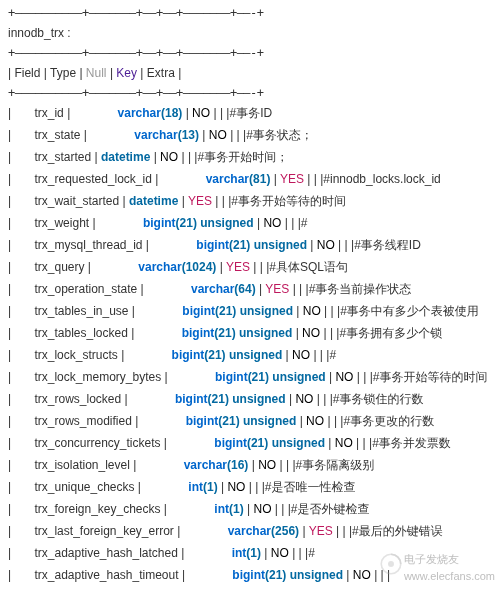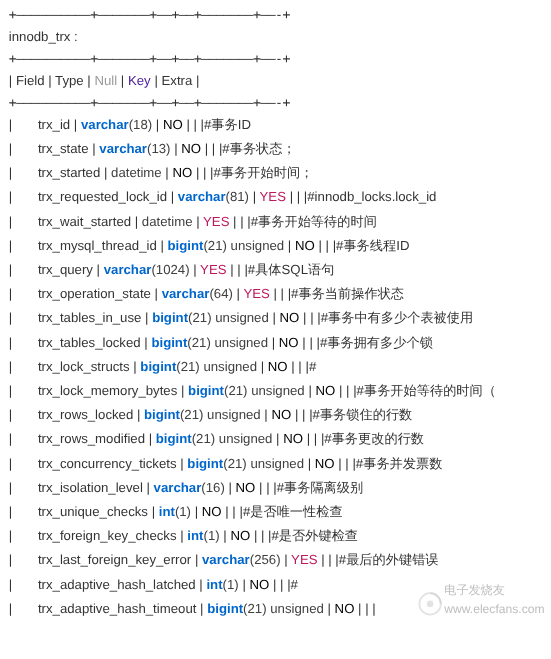--- a/index.html
+++ b/index.html
@@ -31,34 +31,34 @@
     .header-row .field-label { color: #333; }
     .header-row .null-label { color: #999; }
     .header-row .key-label { color: #4c1d95; }
     .row {
       padding: 2px 0;
       white-space: nowrap;
       overflow: hidden;
     }
     .sep { color: #333; }
     .field-name { color: #333; margin-left: 20px; }
-    .type-kw { color: #0066cc; font-weight: bold; }
-    .type-args { color: #404040; }
+    .type-kw { color: #0066cc; font-weight: bold; margin-left: 44px; }
+    .type-args { color: #0369a1; font-weight: bold; }
     .null-val { color: #000000; font-weight: normal; }
     .null-val-plain { color: #be185d; }
     .comment { color: #333; text-align: right; }
     .watermark {
       position: absolute;
       right: 6px;
       bottom: 6px;
       opacity: 0.55;
       font-size: 11px;
       color: #888;
       display: flex;
-      align-items: flex-end;
+      align-items: flex-start;
       gap: 0;
       pointer-events: none;
     }
     .watermark svg { opacity: 0.6; }
   </style>
 </head>
 <body>
 
 <div class="divider">+——————————+———————+——+—–+———————+——-+</div>
 <div class="title">innodb_trx :</div>
@@ -79,20 +79,21 @@
 </div>
 
 <div class="divider">+——————————+———————+——+—–+———————+——-+</div>
 
 <div id="rows-container">
     <div class="row"><span class="sep">| </span><span class="field-name">trx_id</span><span class="sep"> | </span><span class="type-kw">varchar</span><span class="type-args">(18)</span><span class="sep"> | </span><span class="null-val">NO</span><span class="sep"> | | |</span><span class="comment">#事务ID</span></div>
     <div class="row"><span class="sep">| </span><span class="field-name">trx_state</span><span class="sep"> | </span><span class="type-kw">varchar</span><span class="type-args">(13)</span><span class="sep"> | </span><span class="null-val">NO</span><span class="sep"> | | |</span><span class="comment">#事务状态；</span></div>
     <div class="row"><span class="sep">| </span><span class="field-name">trx_started</span><span class="sep"> | </span><span class="type-args">datetime</span><span class="sep"> | </span><span class="null-val">NO</span><span class="sep"> | | |</span><span class="comment">#事务开始时间；</span></div>
     <div class="row"><span class="sep">| </span><span class="field-name">trx_requested_lock_id</span><span class="sep"> | </span><span class="type-kw">varchar</span><span class="type-args">(81)</span><span class="sep"> | </span><span class="null-val-plain">YES</span><span class="sep"> | | |</span><span class="comment">#innodb_locks.lock_id</span></div>
     <div class="row"><span class="sep">| </span><span class="field-name">trx_wait_started</span><span class="sep"> | </span><span class="type-args">datetime</span><span class="sep"> | </span><span class="null-val-plain">YES</span><span class="sep"> | | |</span><span class="comment">#事务开始等待的时间</span></div>
+    <div class="row"><span class="sep">| </span><span class="field-name">trx_weight</span><span class="sep"> | </span><span class="type-kw">bigint</span><span class="type-args">(21) unsigned</span><span class="sep"> | </span><span class="null-val">NO</span><span class="sep"> | | |</span><span class="comment">#</span></div>
     <div class="row"><span class="sep">| </span><span class="field-name">trx_mysql_thread_id</span><span class="sep"> | </span><span class="type-kw">bigint</span><span class="type-args">(21) unsigned</span><span class="sep"> | </span><span class="null-val">NO</span><span class="sep"> | | |</span><span class="comment">#事务线程ID</span></div>
     <div class="row"><span class="sep">| </span><span class="field-name">trx_query</span><span class="sep"> | </span><span class="type-kw">varchar</span><span class="type-args">(1024)</span><span class="sep"> | </span><span class="null-val-plain">YES</span><span class="sep"> | | |</span><span class="comment">#具体SQL语句</span></div>
     <div class="row"><span class="sep">| </span><span class="field-name">trx_operation_state</span><span class="sep"> | </span><span class="type-kw">varchar</span><span class="type-args">(64)</span><span class="sep"> | </span><span class="null-val-plain">YES</span><span class="sep"> | | |</span><span class="comment">#事务当前操作状态</span></div>
     <div class="row"><span class="sep">| </span><span class="field-name">trx_tables_in_use</span><span class="sep"> | </span><span class="type-kw">bigint</span><span class="type-args">(21) unsigned</span><span class="sep"> | </span><span class="null-val">NO</span><span class="sep"> | | |</span><span class="comment">#事务中有多少个表被使用</span></div>
     <div class="row"><span class="sep">| </span><span class="field-name">trx_tables_locked</span><span class="sep"> | </span><span class="type-kw">bigint</span><span class="type-args">(21) unsigned</span><span class="sep"> | </span><span class="null-val">NO</span><span class="sep"> | | |</span><span class="comment">#事务拥有多少个锁</span></div>
     <div class="row"><span class="sep">| </span><span class="field-name">trx_lock_structs</span><span class="sep"> | </span><span class="type-kw">bigint</span><span class="type-args">(21) unsigned</span><span class="sep"> | </span><span class="null-val">NO</span><span class="sep"> | | |</span><span class="comment">#</span></div>
     <div class="row"><span class="sep">| </span><span class="field-name">trx_lock_memory_bytes</span><span class="sep"> | </span><span class="type-kw">bigint</span><span class="type-args">(21) unsigned</span><span class="sep"> | </span><span class="null-val">NO</span><span class="sep"> | | |</span><span class="comment">#事务开始等待的时间（</span></div>
     <div class="row"><span class="sep">| </span><span class="field-name">trx_rows_locked</span><span class="sep"> | </span><span class="type-kw">bigint</span><span class="type-args">(21) unsigned</span><span class="sep"> | </span><span class="null-val">NO</span><span class="sep"> | | |</span><span class="comment">#事务锁住的行数</span></div>
     <div class="row"><span class="sep">| </span><span class="field-name">trx_rows_modified</span><span class="sep"> | </span><span class="type-kw">bigint</span><span class="type-args">(21) unsigned</span><span class="sep"> | </span><span class="null-val">NO</span><span class="sep"> | | |</span><span class="comment">#事务更改的行数</span></div>
     <div class="row"><span class="sep">| </span><span class="field-name">trx_concurrency_tickets</span><span class="sep"> | </span><span class="type-kw">bigint</span><span class="type-args">(21) unsigned</span><span class="sep"> | </span><span class="null-val">NO</span><span class="sep"> | | |</span><span class="comment">#事务并发票数</span></div>

